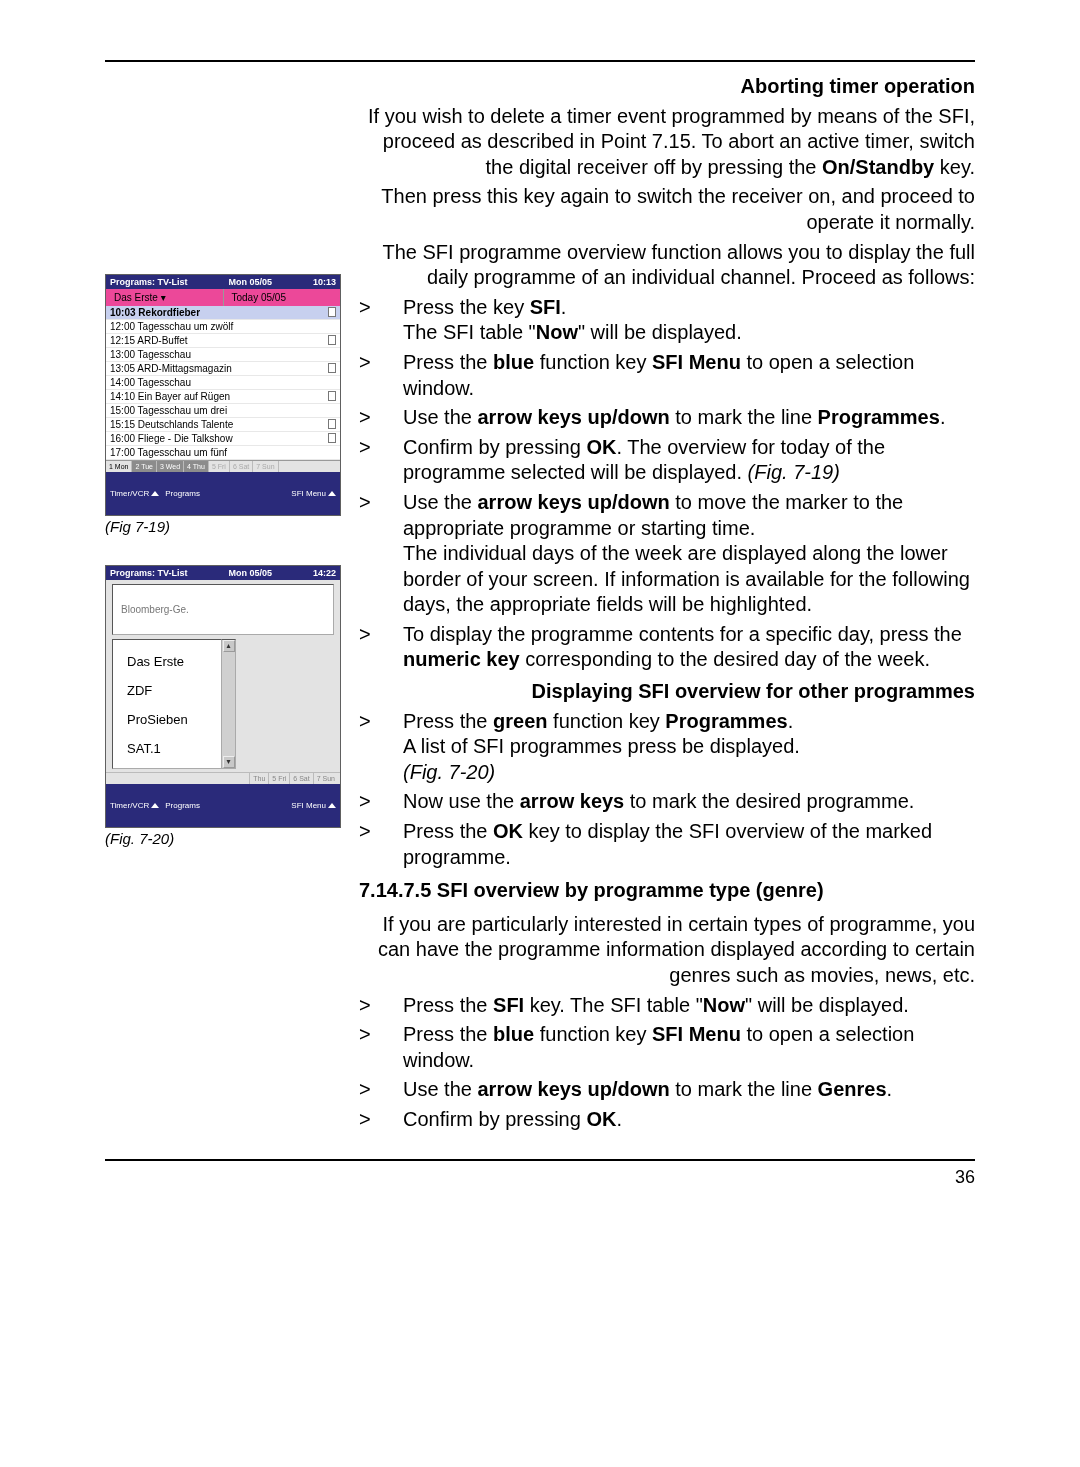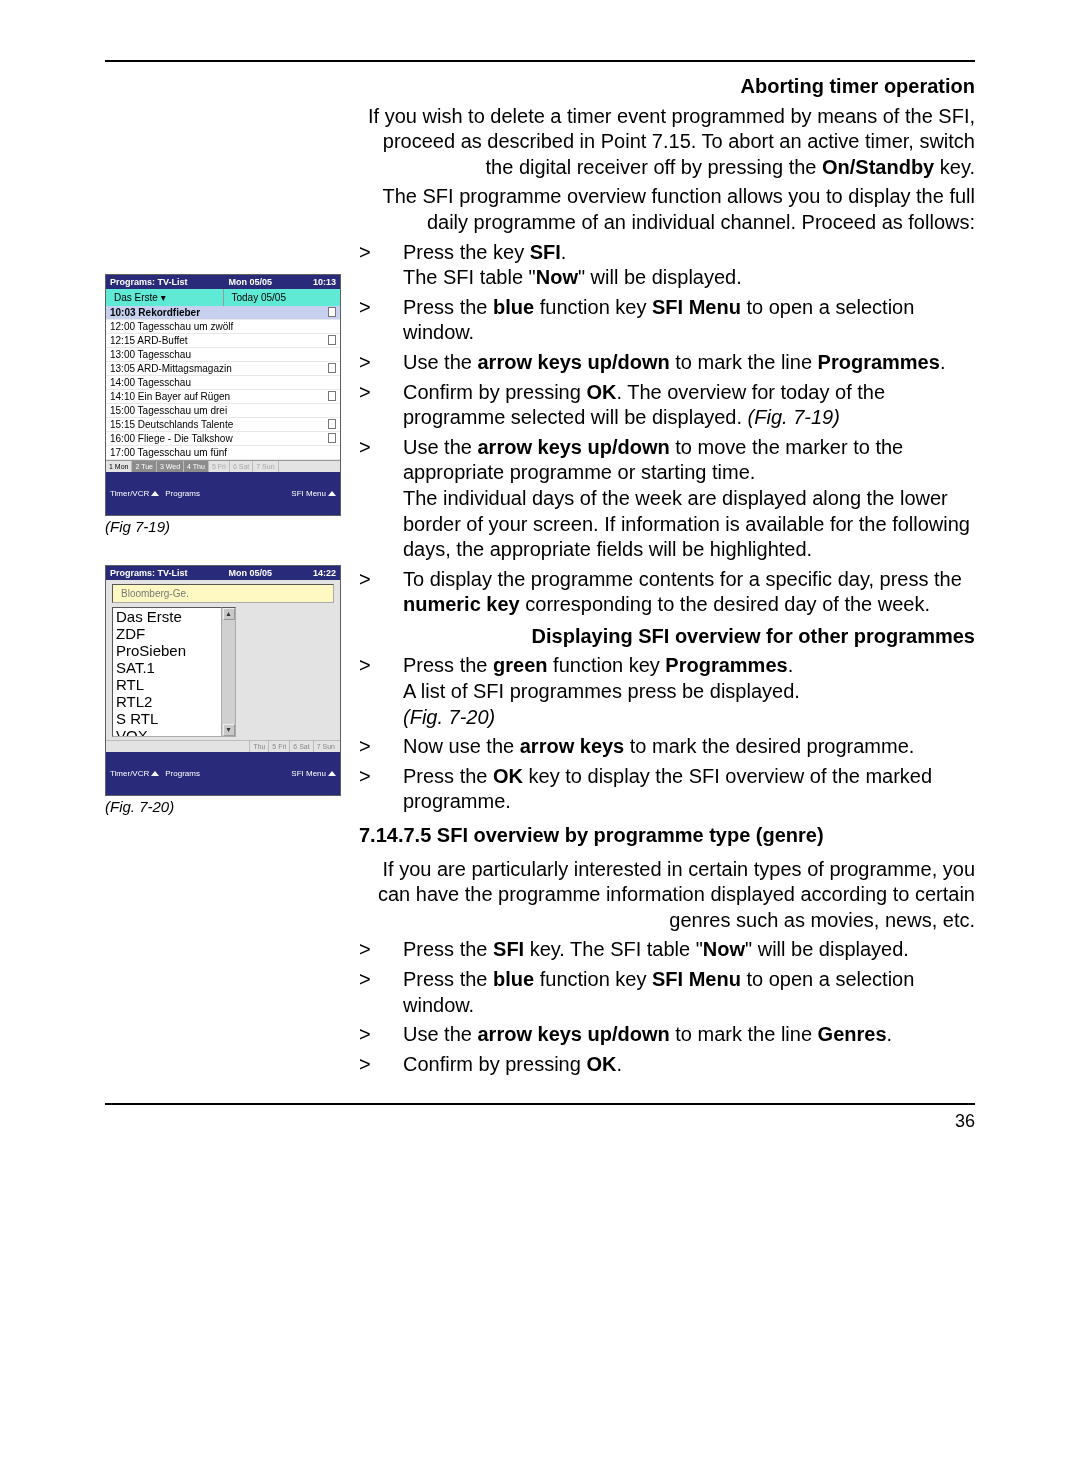--- a/index.html
+++ b/index.html
@@ -9,41 +9,41 @@
   }
   .hr-top { border: none; border-top: 2px solid #000; margin-bottom: 12px; }
   .hr-bot { border: none; border-top: 2px solid #000; margin-top: 22px; }
   .content { display: flex; gap: 18px; }
   .left-col { width: 236px; flex: 0 0 236px; font-size: 10px; }
   .right-col { flex: 1; font-size: 20px; line-height: 1.28; }
   .figcap { font-style: italic; font-size: 15px; margin-top: 2px; }
 
   .sfi-box { width: 236px; background:#fff; border:1px solid #606060; margin-top: 200px; }
   .sfi-hdr { background:#2a2a7a; color:#fff; font-size:9px; padding:2px 4px; display:flex; justify-content:space-between; font-weight:bold; }
-  .sfi-row2 { display:flex; background:#5eead4; font-size:10px; }
+  .sfi-row2 { display:flex; background:#ec4899; font-size:10px; }
   .sfi-row2 .chan { flex:1; padding:3px 8px; border-right:1px solid #999; }
   .sfi-row2 .today { flex:1; padding:3px 8px; text-align:left; }
   .prog-list { font-size:10px; }
   .prog-list .row { display:flex; padding:1px 4px; justify-content:space-between; border-bottom:1px solid #e8e8e8; background:#fff;text-align:right; }
   .prog-list .row.sel { background:#c7d0ef; font-weight:bold; }
   .prog-list .row .t { white-space:nowrap; }
   .icon-doc { width:8px;height:10px;border:1px solid #777;display:inline-block;background:#fff;margin-left:3px; }
   .day-tabs { display:flex; font-size:7px; background:#e3e3e3; border-top:1px solid #999; }
   .day-tabs span { padding:2px 3px; border-right:1px solid #bbb; white-space:nowrap; }
   .day-tabs span.act { background:#8c8c8c; color:#fff; }
   .day-tabs span.dim { color:#aaa; }
   .sfi-foot { background:#2a2a7a; color:#fff; font-size:8px; padding:17px 4px; display:flex; gap:6px; }
   .sfi-foot .r { margin-left:auto; }
   .arrow-up { display:inline-block; width:0;height:0;border-left:4px solid transparent;border-right:4px solid transparent;border-bottom:5px solid #fff; vertical-align:middle; margin-left:2px; }
 
   .sfi-box2 { width:236px; border:1px solid #606060; margin-top:30px; background:#e3e3e3; }
-  .sel-bar { background:#fef9c3; color:#777; font-size:10px; padding:3px 8px; margin:4px 6px; border:1px inset #aaa; }
+  .sel-bar { background:#ffffff; color:#777; font-size:10px; padding:19px 8px; margin:4px 6px; border:1px inset #aaa; }
   .chan-list-wrap { margin:2px 6px 3px 6px; display:flex; }
   .chan-list { background:#fff; border:1px inset #aaa; width:110px; max-height:130px; overflow:hidden; }
-  .chan-list div { font-size:15px; padding:0 3px; white-space:nowrap; }
+  .chan-list div { font-size:13px; padding:0 14px; white-space:nowrap;margin-top:14px; }
   .scroll-col { width:14px; background:#d0d0d0; border:1px inset #aaa;border-left:none; display:flex;flex-direction:column;justify-content:space-between;align-items:center;font-size:8px;color:#333; }
   .scroll-col .btn { background:#c8c8c8;border:1px outset #eee;width:12px;height:12px;text-align:center;line-height:10px; }
   .day-tabs2 { display:flex; font-size:7px; background:#e3e3e3; border-top:1px solid #bbb; justify-content:flex-end; padding-right:2px;}
   .day-tabs2 span { padding:2px 3px; border-left:1px solid #bbb; color:#888; }
 
   h3 { font-size:20px; font-weight:bold; margin:8px 0; }
   .sub { font-weight:bold; }
   .bullets { margin-top:4px; }
   .bullets .b { display:flex; margin-bottom:4px; }
   .bullets .b .ar { width:44px; flex:0 0 44px; }
@@ -171,20 +171,21 @@
           <span>Programs</span>
           <span class="r"><span>SFI Menu</span><span class="arrow-up"></span></span>
         </div>
       </div>
       <div class="figcap">(Fig. 7-20)</div>
     </div>
 
     <div class="right-col">
       <p><span class="sub">Aborting timer operation</span></p>
       <p><span>If you wish to delete a timer event programmed by means of the SFI, proceed as described in Point 7.15. To abort an active timer, switch the digital receiver off by pressing the </span><b>On/Standby</b><span> key.</span></p>
+      <p>Then press this key again to switch the receiver on, and proceed to operate it normally.</p>
 
       <p>The SFI programme overview function allows you to display the full daily programme of an individual channel. Proceed as follows:</p>
 
       <div class="bullets">
         <div class="b">
             <div class="ar">&gt;</div>
             <div class="txt"><span>Press the key </span><b>SFI</b><span>.</span><br><span>The SFI table "</span><b>Now</b><span>" will be displayed.</span></div>
           </div>
         <div class="b">
             <div class="ar">&gt;</div>

